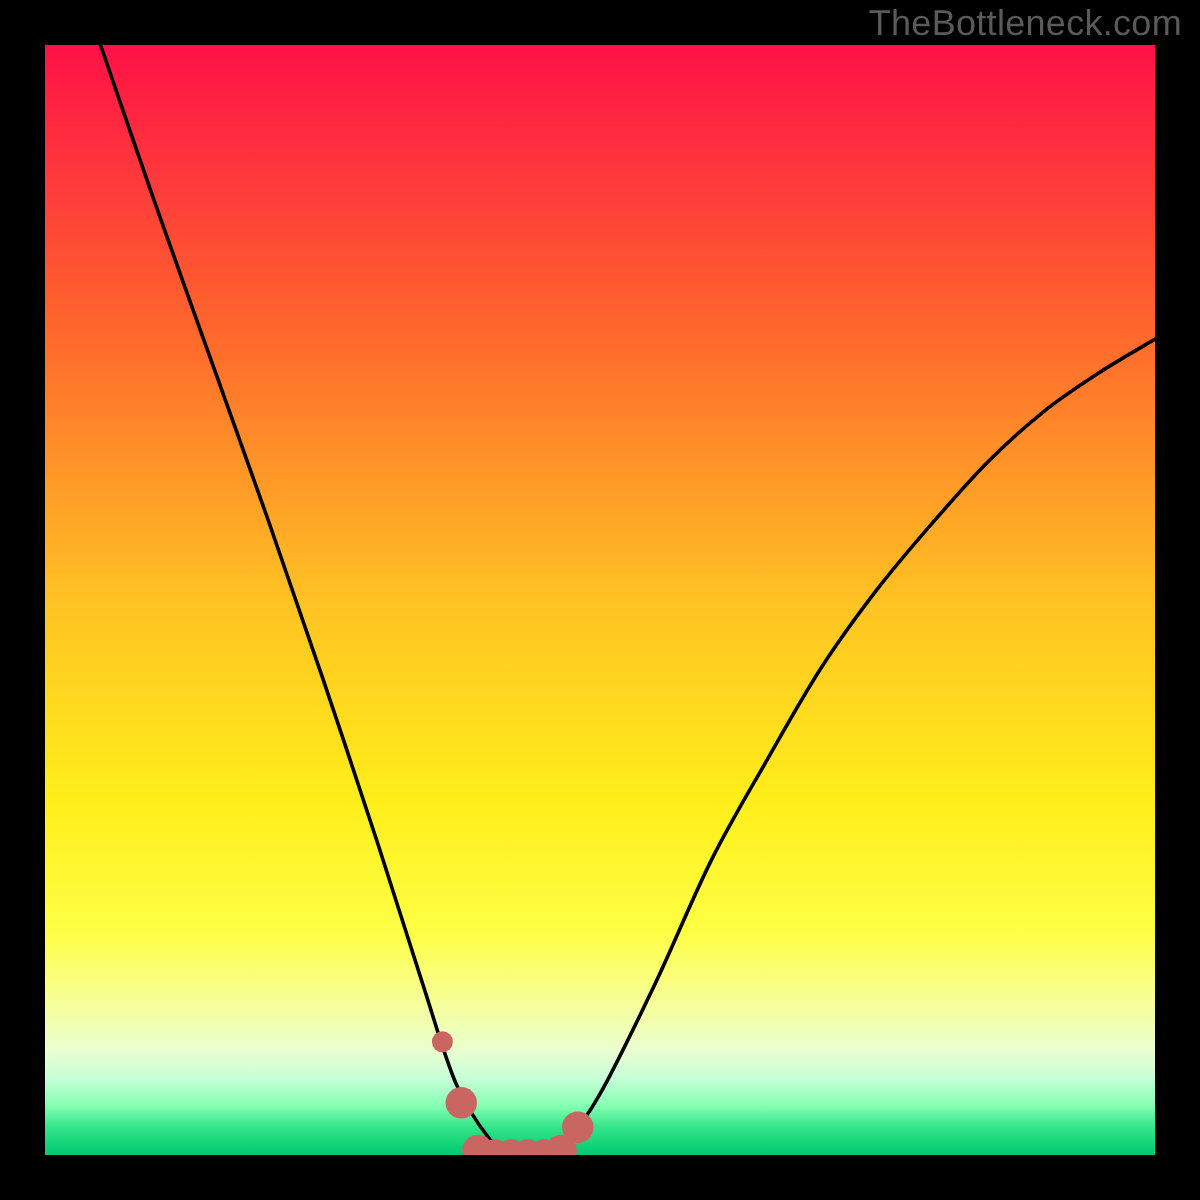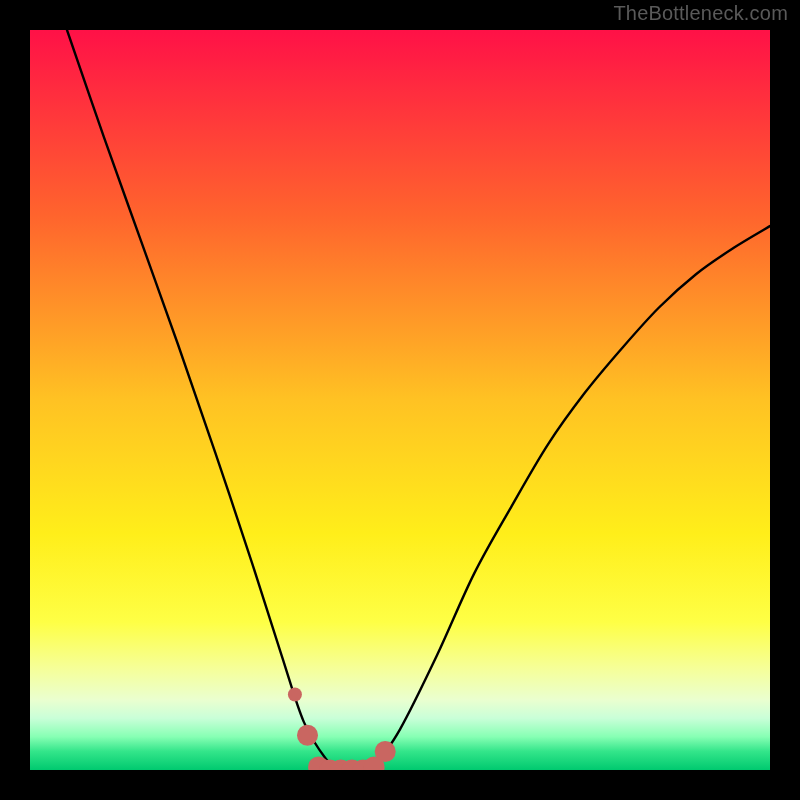--- a/index.html
+++ b/index.html
@@ -34,21 +34,21 @@
   left: 0; top: 0;
   width: 100%;
   height: 100%;
   pointer-events: none;
 }
 .watermark {
   position: absolute;
   top: 2px;
   right: 12px;
   font-family: Arial, Helvetica, sans-serif;
-  font-size: 20px;
+  font-size: 24px;
   font-weight: 400;
   color: #5a5a5a;
   letter-spacing: 0.2px;
 }
 </style>
 </head>
 <body>
 
 <div class="outer">
 

